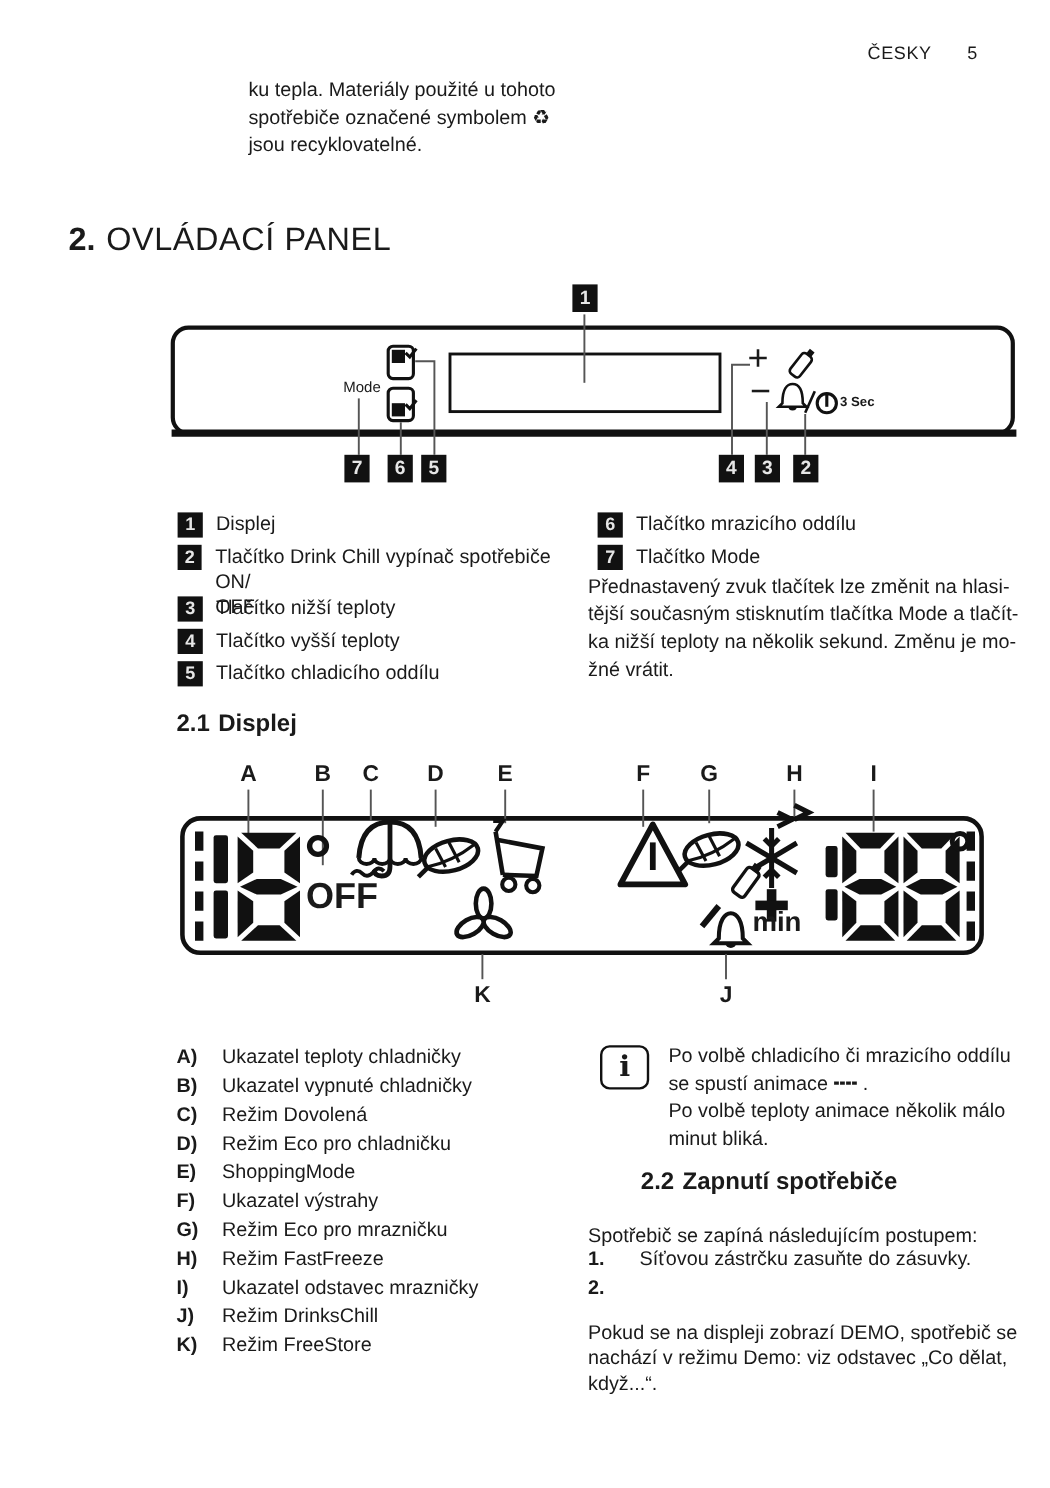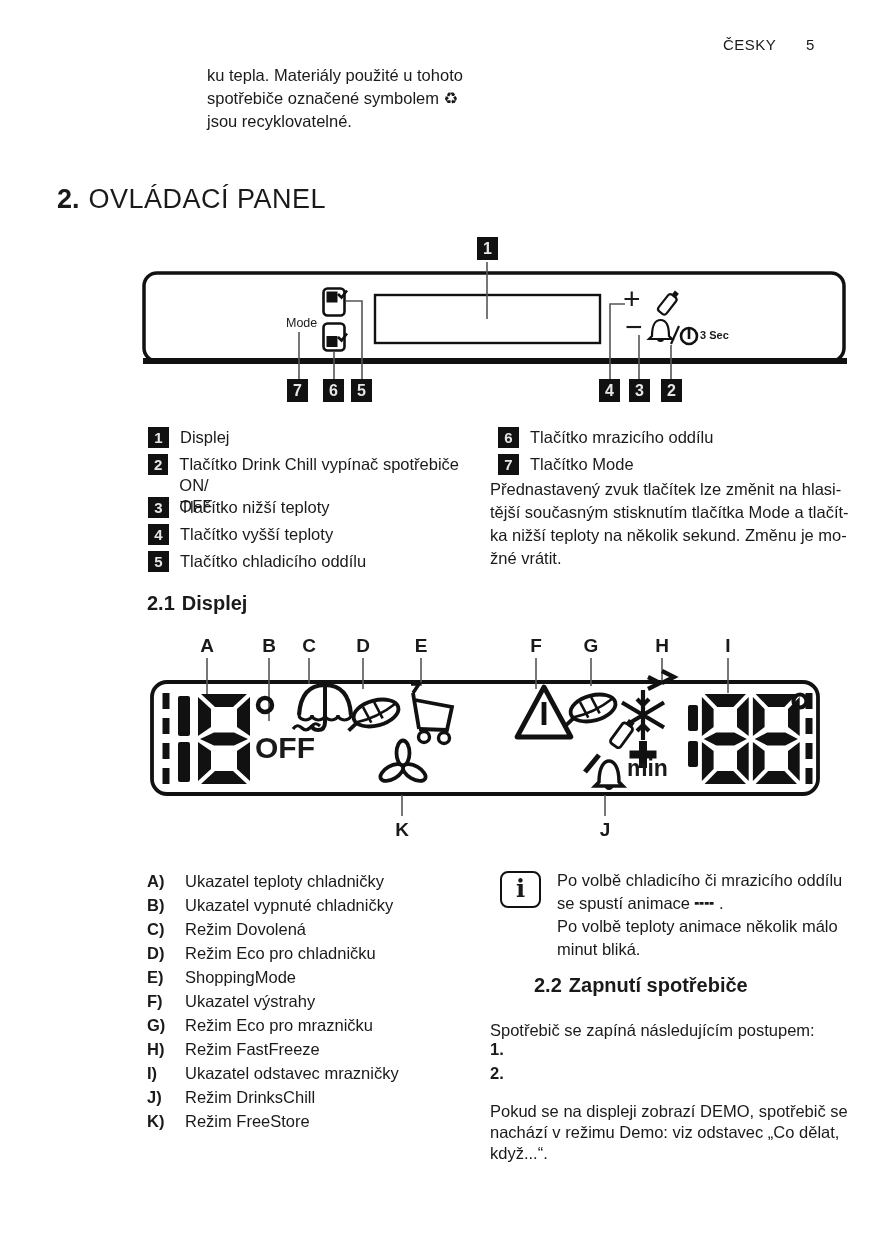--- a/index.html
+++ b/index.html
@@ -336,20 +336,21 @@
 se spustí animace ╍╍ .
 Po volbě teploty animace několik málo
 minut bliká.</div>
 
   <div class="abs" style="left:490px;top:974px;margin-left:44px;">
     <span class="h3-num">2.2</span><span class="h3-title">Zapnutí spotřebiče</span>
   </div>
   <div class="abs" style="left:490px;top:1020px;width:372px;font-size:16.5px;line-height:21px;">Spotřebič se zapíná následujícím postupem:</div>
   <div class="step-row" style="left:490px;top:1039px;">
     <div class="num">1.</div>
+    <div class="txt pre">Síťovou zástrčku zasuňte do zásuvky.</div>
   </div>
   <div class="step-row" style="left:490px;top:1063px;">
     <div class="num">2.</div>
   </div>
   <div class="abs pre" style="left:490px;top:1101px;width:372px;font-size:16.5px;line-height:21px;">Pokud se na displeji zobrazí DEMO, spotřebič se
 nachází v režimu Demo: viz odstavec „Co dělat,
 když...“.</div>
 
 </div>
 

